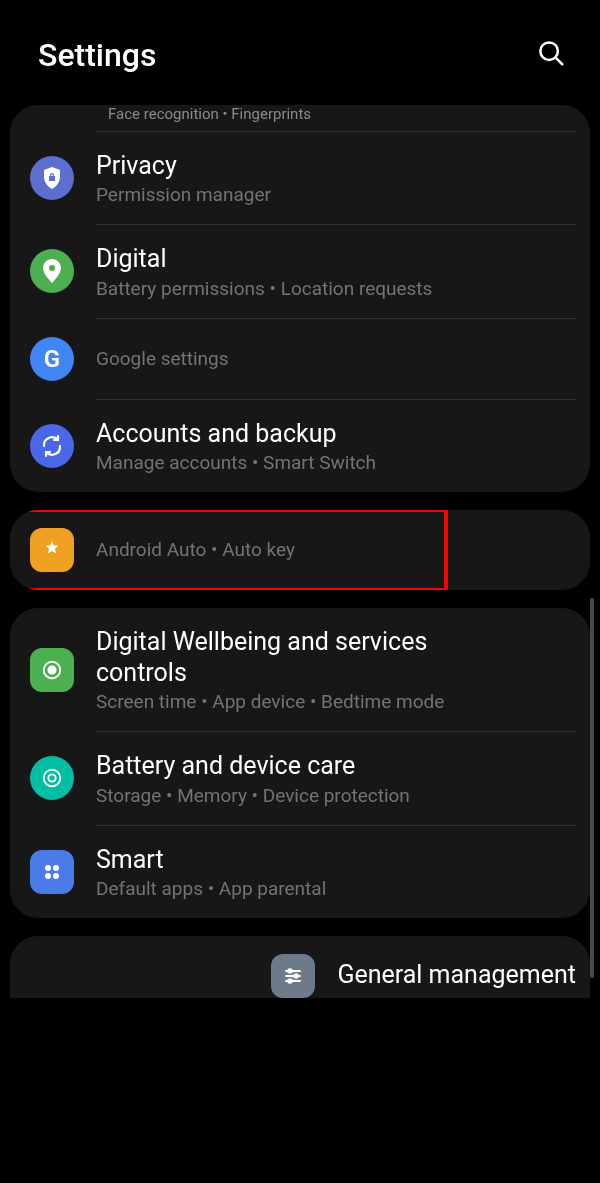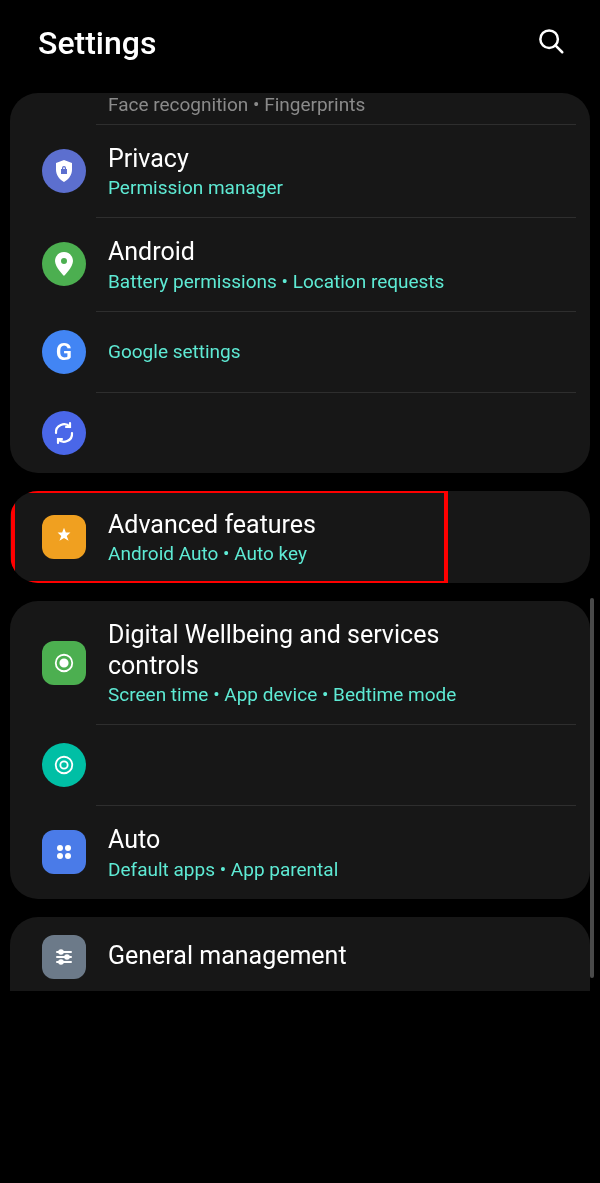--- a/index.html
+++ b/index.html
@@ -10,20 +10,21 @@
       height: 1183px;
       overflow: hidden;
       color: #fff;
       position: relative;
     }
     .header {
       display: flex;
       justify-content: space-between;
       align-items: center;
       padding: 20px 28px 28px 38px;
+      margin-top: 12px;
     }
     .page-title {
       font-size: 32px;
       font-weight: 500;
       color: #fff;
     }
     .search-btn {
       background: none;
       border: none;
       cursor: pointer;
@@ -35,28 +36,27 @@
       margin: 0 10px 18px 10px;
       padding: 0;
       overflow: hidden;
     }
     .card-partial-top {
       padding-top: 0;
     }
     .truncated-text {
       padding: 0 0 8px 98px;
       color: #8a8a8a;
-      font-size: 19px;
+      font-size: 15px;
     }
     .row {
       display: flex;
       align-items: center;
       padding: 18px 14px 18px 20px;
       position: relative;
-      margin-left: 12px;
     }
     .divider {
       height: 1px;
       background: #2e2e2e;
       margin-left: 86px;
       margin-right: 14px;
     }
     .icon-wrap {
       width: 44px;
       height: 44px;
@@ -76,21 +76,21 @@
     }
     .row-title {
       font-size: 25px;
       color: #fff;
       font-weight: 400;
       line-height: 1.25;
       margin-bottom: 2px;
     }
     .row-sub {
       font-size: 19px;
-      color: #5eead4;
+      color: #737373;
       font-weight: 400;
     }
     .highlight-box {
       border: 4px solid #f00;
       border-radius: 2px;
       position: absolute;
       top: -2px; left: -11px; right: 142px; bottom: -2px;
       pointer-events: none;
     }
     .card-advanced { position: relative; }
@@ -147,21 +147,21 @@
   </div>
   <div class="divider"></div>
 
   <div class="row">
     <div class="icon-wrap bg-green">
       <svg width="18" height="24" viewBox="0 0 18 24" fill="#fff">
           <path d="M9 0 C4 0 0 4 0 9 C0 15 9 24 9 24 C9 24 18 15 18 9 C18 4 14 0 9 0 Z M9 12 A3 3 0 1 1 9 6 A3 3 0 0 1 9 12 Z"></path>
         </svg>
     </div>
     <div class="text-wrap">
-      <div class="row-title">Android</div>
+      <div class="row-title">Digital</div>
       <div class="row-sub">Battery permissions  •  Location requests</div>
     </div>
   </div>
   <div class="divider"></div>
 
   <div class="row">
     <div class="icon-wrap bg-gblue">
       <span style="color:#fff;font-size:24px;font-weight:600;">G</span>
     </div>
     <div class="text-wrap">
@@ -170,34 +170,37 @@
   </div>
   <div class="divider"></div>
 
   <div class="row">
     <div class="icon-wrap bg-sync">
       <svg width="24" height="24" viewBox="0 0 24 24" fill="none" stroke="#fff" stroke-width="2.2" stroke-linecap="round">
           <path d="M4 12 A8 8 0 0 1 18 6 M20 12 A8 8 0 0 1 6 18"></path>
           <polyline points="18,2 18,6 14,6"></polyline>
           <polyline points="6,22 6,18 10,18"></polyline>
         </svg>
+    </div>
+    <div class="text-wrap">
+      <div class="row-title">Accounts and backup</div>
+      <div class="row-sub">Manage accounts  •  Smart Switch</div>
     </div>
   </div>
 </div>
 
 <div class="card card-advanced">
   <div class="row" style="position:relative;">
     <div class="highlight-box"></div>
     <div class="icon-wrap bg-orange icon-rounded" style="border-radius:12px;">
       <svg width="22" height="22" viewBox="0 0 24 24" fill="#fff">
           <path d="M12 2 L14 7 L19 7 L15 11 L17 16 L12 13 L7 16 L9 11 L5 7 L10 7 Z"></path>
         </svg>
     </div>
     <div class="text-wrap">
-      <div class="row-title">Advanced features</div>
       <div class="row-sub">Android Auto  •  Auto key</div>
     </div>
   </div>
 </div>
 
 <div class="card">
   <div class="row">
     <div class="icon-wrap bg-dwell icon-rounded" style="border-radius:12px;">
       <svg width="22" height="22" viewBox="0 0 24 24" fill="none" stroke="#fff" stroke-width="2">
           <circle cx="12" cy="12" r="9"></circle>
@@ -210,42 +213,46 @@
     </div>
   </div>
   <div class="divider"></div>
 
   <div class="row">
     <div class="icon-wrap bg-teal">
       <svg width="22" height="22" viewBox="0 0 24 24" fill="none" stroke="#fff" stroke-width="2">
           <circle cx="12" cy="12" r="9"></circle>
           <circle cx="12" cy="12" r="4"></circle>
         </svg>
+    </div>
+    <div class="text-wrap">
+      <div class="row-title">Battery and device care</div>
+      <div class="row-sub">Storage  •  Memory  •  Device protection</div>
     </div>
   </div>
   <div class="divider"></div>
 
   <div class="row">
     <div class="icon-wrap bg-apps icon-rounded" style="border-radius:12px;">
       <svg width="20" height="20" viewBox="0 0 20 20" fill="#fff">
           <circle cx="6" cy="6" r="3"></circle>
           <circle cx="14" cy="6" r="3"></circle>
           <circle cx="6" cy="14" r="3"></circle>
           <circle cx="14" cy="14" r="3"></circle>
         </svg>
     </div>
     <div class="text-wrap">
-      <div class="row-title">Auto</div>
+      <div class="row-title">Smart</div>
       <div class="row-sub">Default apps  •  App parental</div>
     </div>
   </div>
 </div>
 
 <div class="card last-card">
-  <div class="row" style="padding-bottom:12px;">
+  <div class="row" style="padding-bottom:0;justify-content:flex-end;">
     <div class="icon-wrap bg-gray icon-rounded" style="border-radius:12px;">
       <svg width="20" height="20" viewBox="0 0 20 20" fill="none" stroke="#fff" stroke-width="2" stroke-linecap="round">
           <line x1="3" y1="5" x2="17" y2="5"></line>
           <line x1="3" y1="10" x2="17" y2="10"></line>
           <line x1="3" y1="15" x2="17" y2="15"></line>
           <circle cx="7" cy="5" r="1.8" fill="#fff"></circle>
           <circle cx="13" cy="10" r="1.8" fill="#fff"></circle>
           <circle cx="7" cy="15" r="1.8" fill="#fff"></circle>
         </svg>
     </div>

